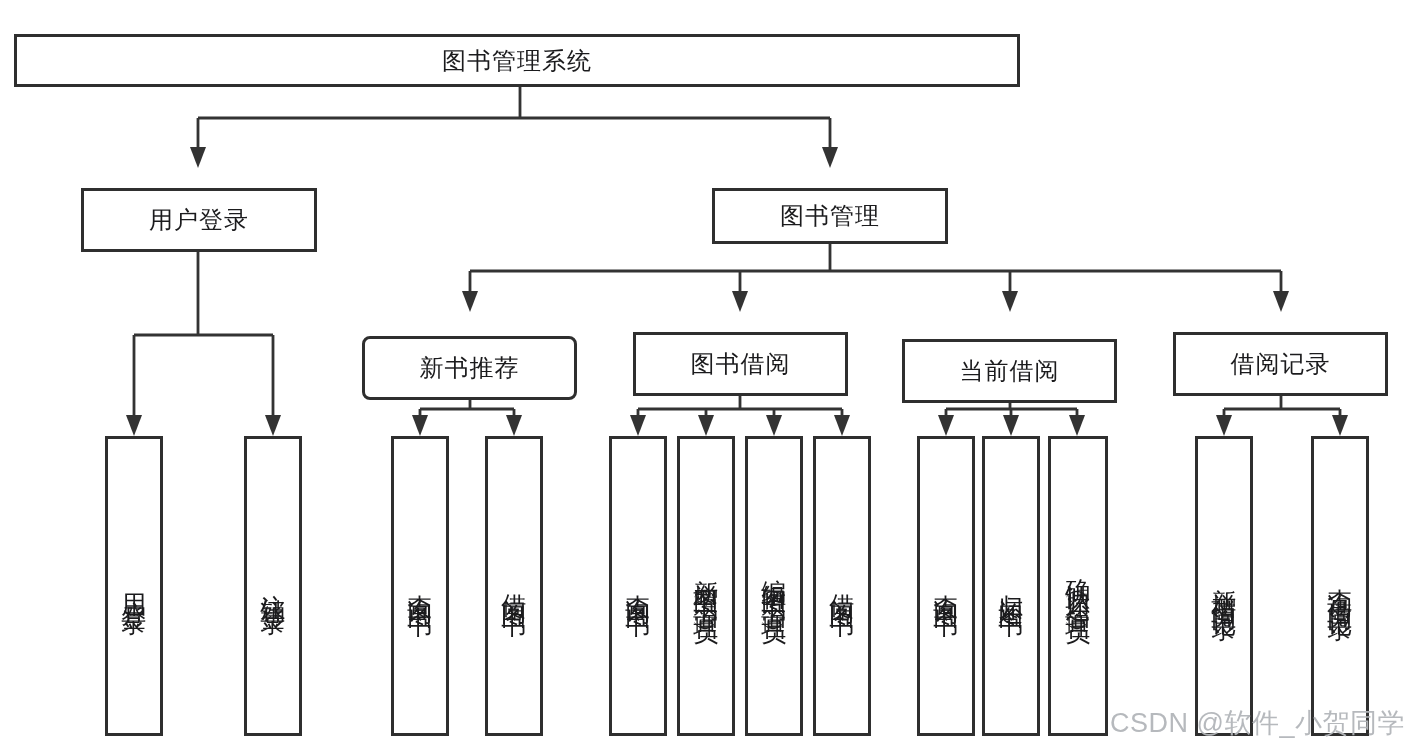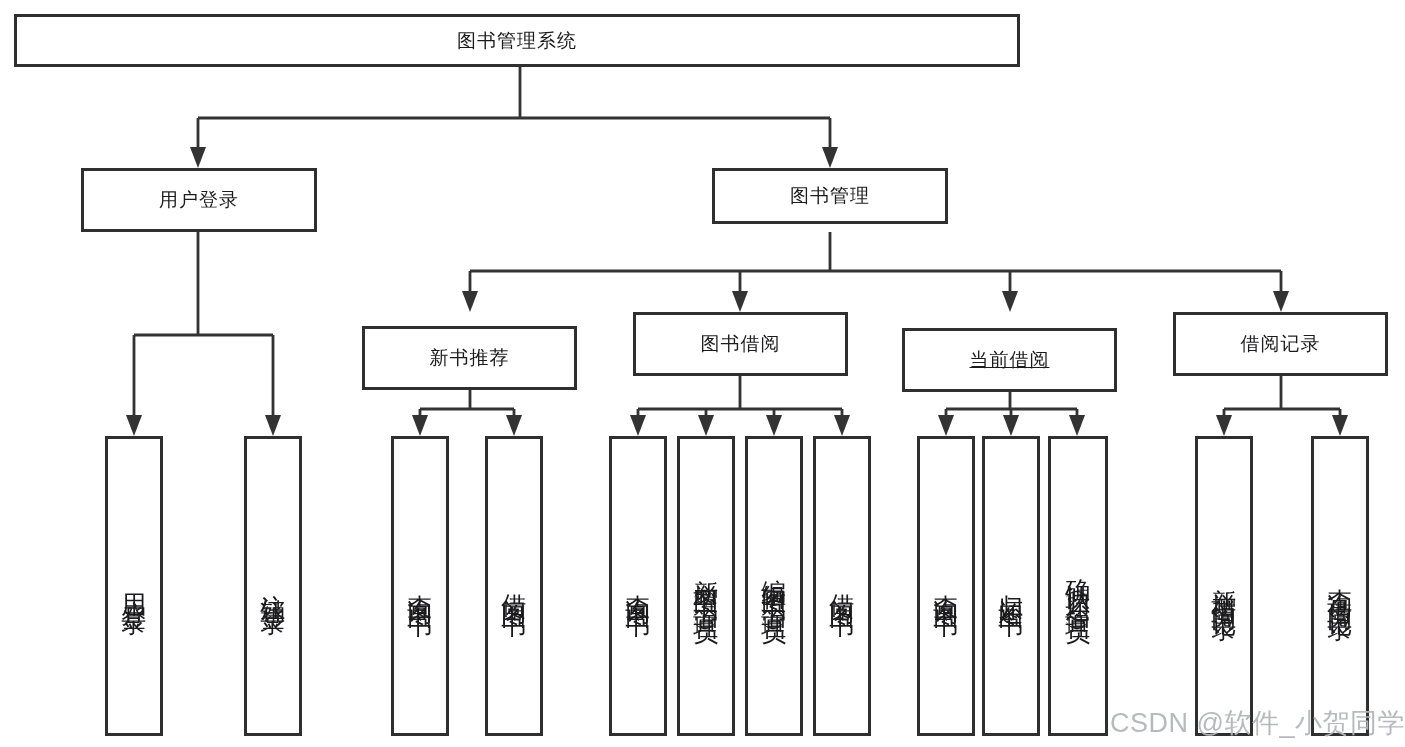--- a/index.html
+++ b/index.html
@@ -8,21 +8,21 @@
     font-family:"Liberation Sans",sans-serif;overflow:hidden;
   }
   .wires{position:absolute;left:0;top:0;z-index:1;}
   .wire{stroke:#333333;stroke-width:2.8;fill:none;}
   .arrow{fill:#333333;stroke:none;}
   .box{
     position:absolute;box-sizing:border-box;background:#ffffff;
     border:3px solid #2f2f2f;display:flex;align-items:center;justify-content:center;
     color:#1b1b1d;z-index:2;
   }
-  .hbox{font-size:19px;letter-spacing:1px;white-space:nowrap;}
+  .hbox{font-size:24px;letter-spacing:1px;white-space:nowrap;margin-top:20px;}
   .vtext{
     display:block;writing-mode:vertical-rl;text-orientation:mixed;
     font-size:25px;letter-spacing:6px;line-height:1.05;
   }
   .watermark{
     position:absolute;right:0;bottom:6px;z-index:4;
     font-size:27px;color:#b3b6ba;letter-spacing:0.5px;opacity:0.95;white-space:nowrap;
   }
 </style>
 </head>
@@ -64,27 +64,27 @@
     <span>图书管理系统</span>
   </div>
 
   <div class="box hbox" style="left:81px;top:168px;width:236px;height:64px;">
     <span>用户登录</span>
   </div>
   <div class="box hbox" style="left:712px;top:168px;width:236px;height:56px;">
     <span>图书管理</span>
   </div>
 
-  <div class="box hbox" style="left:362px;top:326px;width:215px;height:64px;">
+  <div class="box hbox" style="left:362px;top:316px;width:215px;height:64px;border-radius:8px;">
     <span>新书推荐</span>
   </div>
   <div class="box hbox" style="left:633px;top:312px;width:215px;height:64px;text-align:right;">
     <span>图书借阅</span>
   </div>
-  <div class="box hbox" style="left:902px;top:328px;width:215px;height:64px;text-decoration:underline;">
+  <div class="box hbox" style="left:902px;top:319px;width:215px;height:64px;">
     <span>当前借阅</span>
   </div>
   <div class="box hbox" style="left:1173px;top:312px;width:215px;height:64px;">
     <span>借阅记录</span>
   </div>
 
   <div class="box" style="left:105px;top:436px;width:58px;height:300px;">
     <span class="vtext">用户登录</span>
   </div>
   <div class="box" style="left:244px;top:436px;width:58px;height:300px;">

